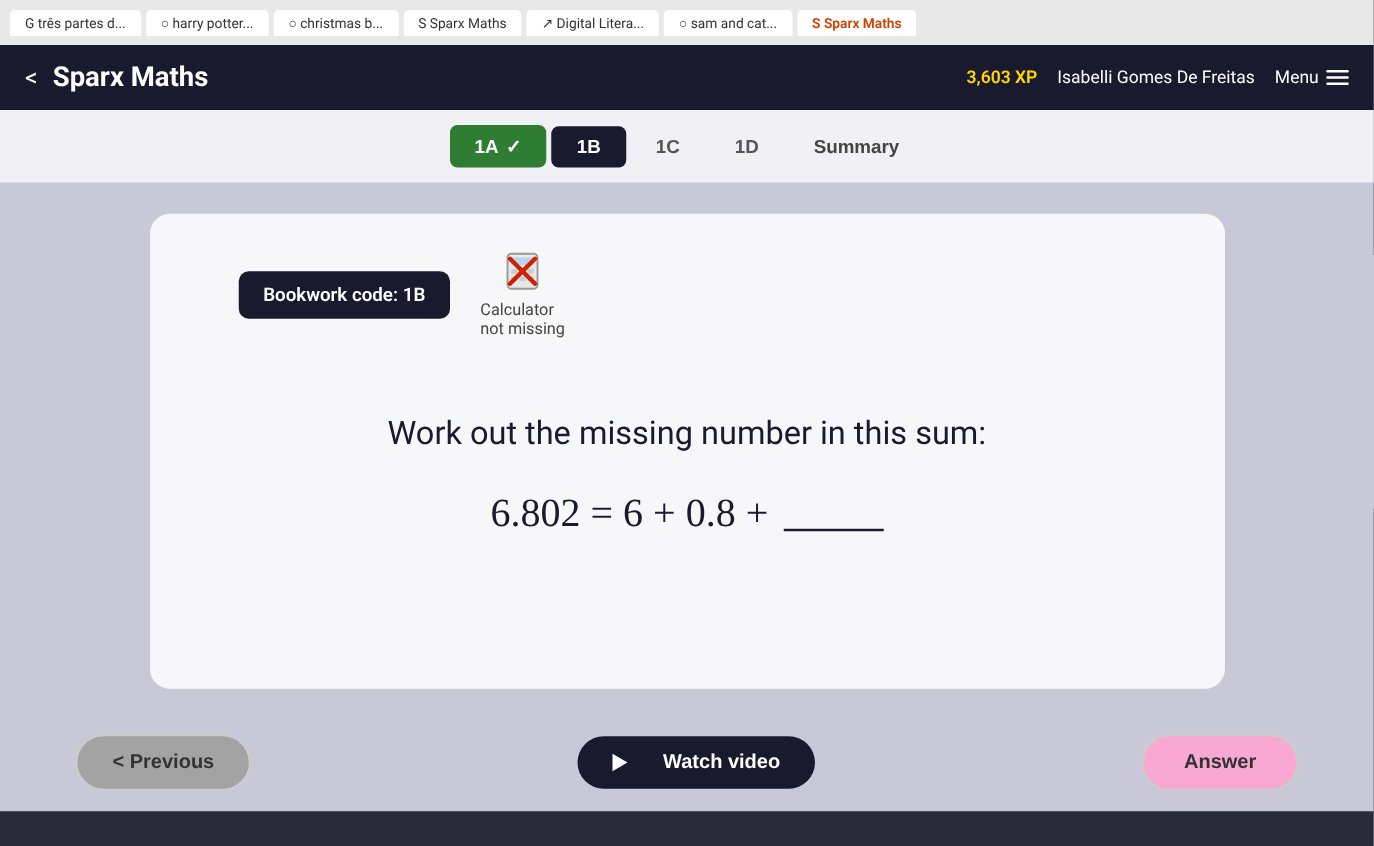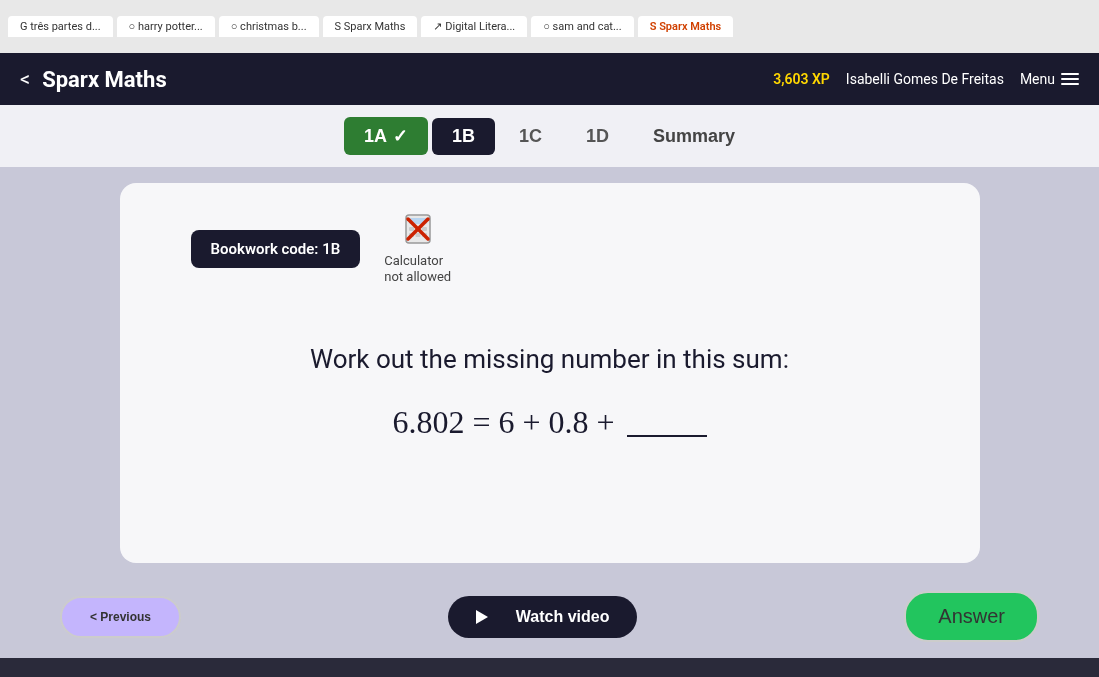--- a/index.html
+++ b/index.html
@@ -9,21 +9,21 @@
       width: 1099px;
       height: 677px;
       overflow: hidden;
       display: flex;
       flex-direction: column;
     }
 
     
     .browser-bar {
       background: #e8e8e8;
-      height: 53px;
+      height: 36px;
       display: flex;
       align-items: center;
       padding: 0 8px;
       gap: 8px;
       font-size: 12px;
       color: #333;
       flex-shrink: 0;
     }
     .browser-tab {
       background: #fff;
@@ -116,21 +116,21 @@
       display: flex;
       align-items: center;
       justify-content: center;
       gap: 4px;
       padding: 12px 20px;
       flex-shrink: 0;
     }
     .task-tab {
       padding: 8px 20px;
       border-radius: 6px;
-      font-size: 18px;
+      font-size: 15px;
       font-weight: 600;
       cursor: pointer;
       border: none;
       background: transparent;
       color: #555;
     }
     .task-tab.completed {
       background: #2e7d32;
       color: white;
       display: flex;
@@ -239,25 +239,25 @@
     
     .bottom-bar {
       display: flex;
       align-items: center;
       justify-content: space-between;
       padding: 12px 60px 16px 60px;
       flex-shrink: 0;
     }
 
     .prev-btn {
-      background: #c4b5fd;
+      background: #a3a3a3;
       border: 2px solid #ccc;
       border-radius: 24px;
       padding: 12px 28px;
-      font-size: 12px;
+      font-size: 16px;
       font-weight: 600;
       color: #333;
       cursor: pointer;
       display: flex;
       align-items: flex-start;
       gap: 8px;
     }
 
     .watch-video-btn {
       background: #1a1a2e;
@@ -275,26 +275,26 @@
     .play-icon {
       width: 0;
       height: 0;
       border-style: solid;
       border-width: 7px 0 7px 12px;
       border-color: transparent transparent transparent white;
       display: inline-block;
     }
 
     .answer-btn {
-      background: #22c55e;
+      background: #f9a8d4;
       border: 2px solid #ccc;
       border-radius: 24px;
       padding: 12px 32px;
-      font-size: 20px;
-      font-weight: 400;
+      font-size: 16px;
+      font-weight: 700;
       color: #333;
       cursor: pointer;
     }
 
     
     .bottom-overlay {
       background: #2a2a3a;
       height: 28px;
       flex-shrink: 0;
     }
@@ -369,21 +369,21 @@
               <rect x="7" y="20" width="5" height="4" rx="1" fill="#ccc"></rect>
               <rect x="13.5" y="20" width="5" height="4" rx="1" fill="#ccc"></rect>
               <rect x="20" y="20" width="5" height="4" rx="1" fill="#ccc"></rect>
 
               <line x1="6" y1="6" x2="26" y2="26" stroke="#cc2200" stroke-width="3.5" stroke-linecap="round"></line>
               <line x1="26" y1="6" x2="6" y2="26" stroke="#cc2200" stroke-width="3.5" stroke-linecap="round"></line>
             </svg>
           </div>
           <div class="calc-text">
             <span>Calculator</span>
-            <span>not allowed</span>
+            <span>not missing</span>
           </div>
         </div>
       </div>
 
       <div class="question-text">Work out the missing number in this sum:</div>
 
       <div class="math-expression">
         <span>6.802</span>
         <span> = </span>
         <span>6 + 0.8 +</span>

